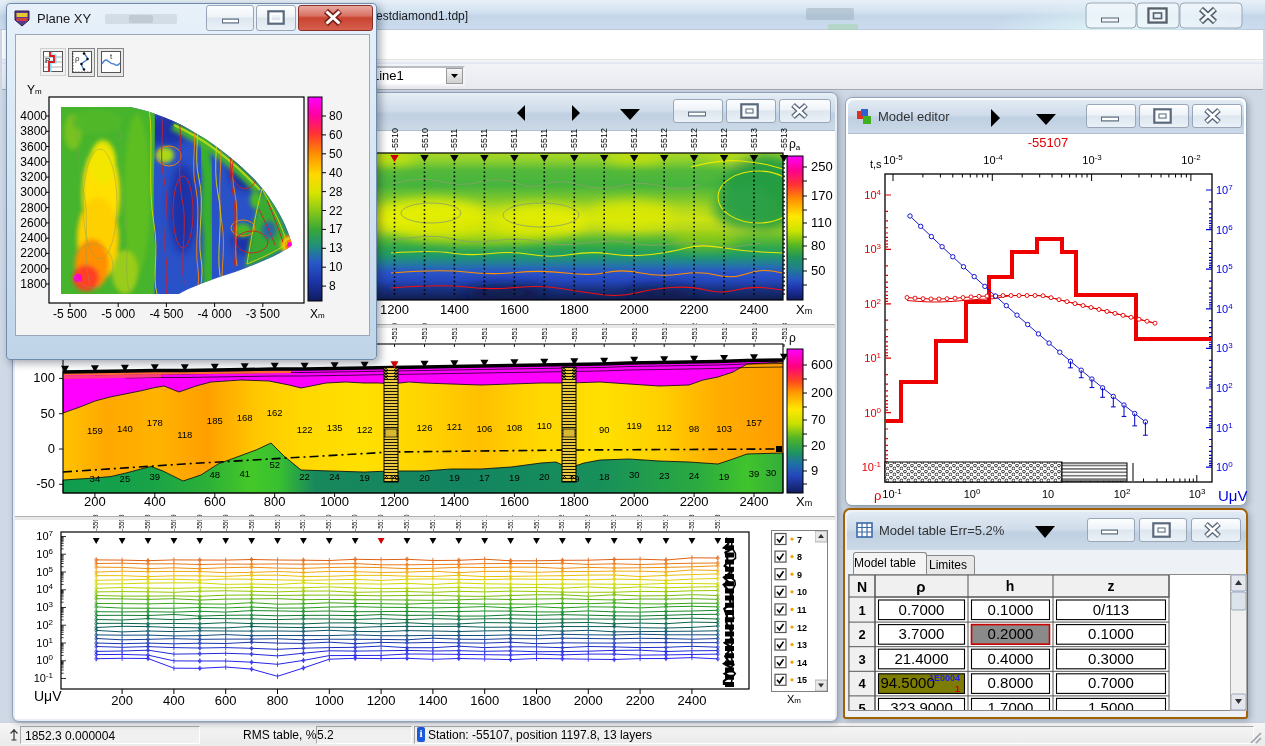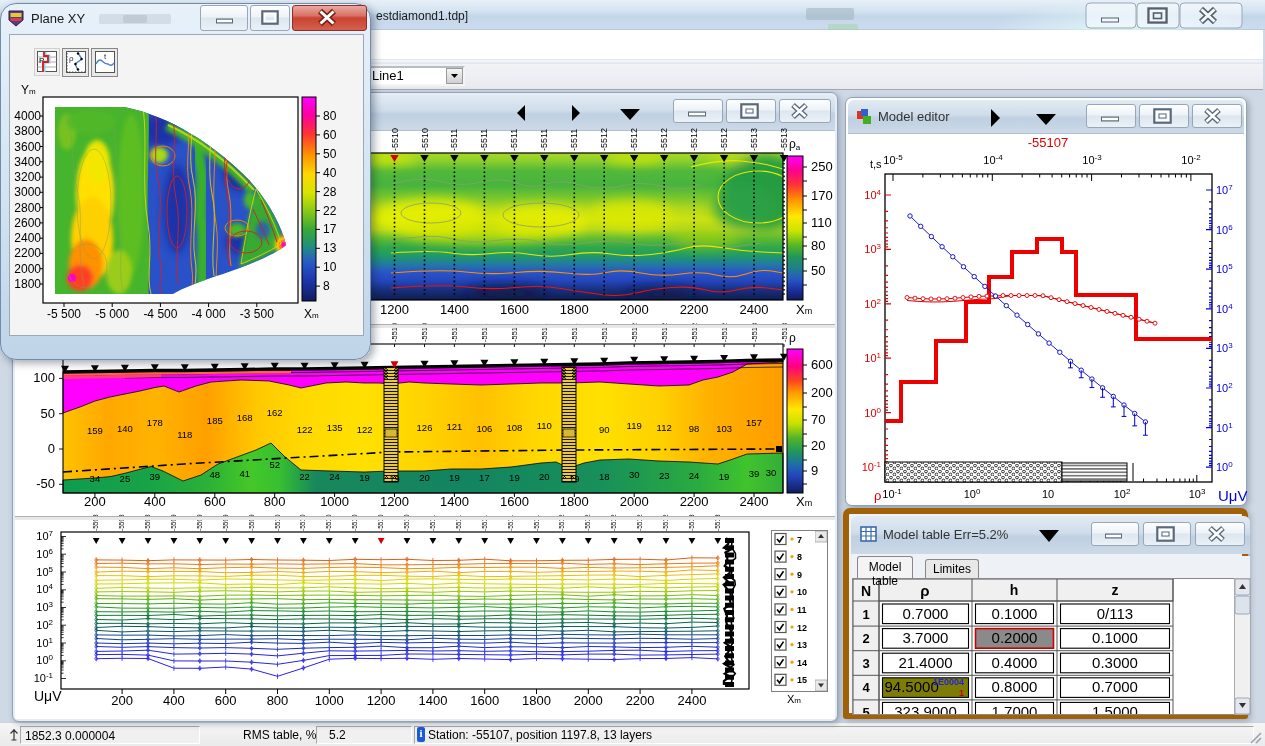--- a/index.html
+++ b/index.html
@@ -41,21 +41,21 @@
    </div>
  </div>
 </div>
 
 <div class="abs" style="left:0;top:722px;width:1265px;height:24px;background:linear-gradient(180deg,#f6f6f6,#eaeaea);border-top:1px solid #cdd4dd;font-size:12px;color:#000;">
   <svg class="abs" style="left:7px;top:4px" width="14" height="16">
       <path d="M7,2 v11 M4.5,13 h5 M7,3 l-3.5,3.5 M7,3 l3.5,3.5" stroke="#333" stroke-width="1.2" fill="none"></path>
     </svg>
   <div class="abs" style="left:20px;top:3px;width:180px;height:18px;border:1px solid #a8a8a8;border-right-color:#fff;border-bottom-color:#fff;background:#f0f0f0;padding:2px 4px;">1852.3 0.000004</div>
   <div class="abs" style="left:243px;top:5px;">RMS table, %</div>
-  <div class="abs" style="left:316px;top:3px;width:96px;height:18px;border:1px solid #a8a8a8;border-right-color:#fff;border-bottom-color:#fff;background:#f0f0f0;padding:1px 12px;">5.2</div>
+  <div class="abs" style="left:316px;top:3px;width:96px;height:18px;border:1px solid #a8a8a8;border-right-color:#fff;border-bottom-color:#fff;background:#f0f0f0;padding:1px 0;">5.2</div>
   <div class="abs" style="left:414px;top:3px;width:840px;height:18px;border:1px solid #a8a8a8;border-right-color:#fff;border-bottom-color:#fff;"></div>
   <div class="abs" style="left:417px;top:4px;width:8px;height:15px;background:#1a5adb;border-radius:2px;color:#fff;font-size:11px;font-weight:bold;text-align:center;font-family:'Liberation Serif',serif;">i</div>
   <div class="abs" style="left:428px;top:5px;">Station: -55107, position 1197.8, 13 layers</div>
   <svg class="abs" style="left:1249px;top:8px" width="13" height="13">
       <path d="M12,2 L2,12 M12,7 L7,12" stroke="#98a0a8" stroke-width="1.5"></path>
     </svg>
 </div>
 
 <div class="win" style="left:12px;top:92px;width:826px;height:630px;background:#e8edf3;border:1px solid #8fa3ba;border-radius:7px;">
  <div class="abs" style="left:2px;top:2px;width:820px;height:36px;border-radius:6px 6px 0 0;background:linear-gradient(180deg,#e2ebf4 0%,#cfdcea 45%,#bfd0e2 55%,#ccd9e7 100%);border-bottom:1px solid #aebfd2;">
@@ -890,21 +890,21 @@
       <path d="M286,329 v18" stroke="#000" stroke-width="1"></path>
       <path d="M38,287 H54 V248 H89 V207 H119 V168 H142 V143 H165 V118 H190 V105 H215 V118 H229 V161 H289 V205 H365" fill="none" stroke="#ee0000" stroke-width="4"></path>
       <path d="M60,163.5 L68,164.14 L76,164.66 L84,164.96 L92,164.97 L100,164.69 L108,164.19 L116,163.55 L124,162.9 L132,162.36 L140,162.05 L148,162.02 L156,161.5 L164,161.5 L172,161.5 L180,161.5 L188,161.5 L196,161.75 L204,163.7 L212,165.67 L220,167.62 L228,169.58 L236,171.55 L244,173.5 L252,175.46 L260,177.43 L268,179.38 L276,181.35 L284,183.31 L292,185.26 L300,187.23 L308,189.19" fill="none" stroke="#e00000" stroke-width="1"></path>
       <path d="M60,166.5 L68,167.14 L76,167.66 L84,167.96 L92,167.97 L100,167.69 L108,167.19 L116,166.55 L124,165.9 L132,165.36 L140,165.05 L148,164.57 L156,162.85 L164,161.65 L172,161.5 L180,161.5 L188,161.5 L196,161.75 L204,163.7 L212,165.67 L220,167.62 L228,169.58 L236,171.55 L244,173.5 L252,175.46 L260,177.43 L268,179.38 L276,181.35 L284,183.31 L292,185.26 L300,187.23 L308,189.19" fill="none" stroke="#e00000" stroke-width="1"></path>
       <path d="M58,163.5a2,2 0 1,0 4,0a2,2 0 1,0 -4,0M66,164.14a2,2 0 1,0 4,0a2,2 0 1,0 -4,0M74,164.66a2,2 0 1,0 4,0a2,2 0 1,0 -4,0M82,164.96a2,2 0 1,0 4,0a2,2 0 1,0 -4,0M90,164.97a2,2 0 1,0 4,0a2,2 0 1,0 -4,0M98,164.69a2,2 0 1,0 4,0a2,2 0 1,0 -4,0M106,164.19a2,2 0 1,0 4,0a2,2 0 1,0 -4,0M114,163.55a2,2 0 1,0 4,0a2,2 0 1,0 -4,0M122,162.9a2,2 0 1,0 4,0a2,2 0 1,0 -4,0M130,162.36a2,2 0 1,0 4,0a2,2 0 1,0 -4,0M138,162.05a2,2 0 1,0 4,0a2,2 0 1,0 -4,0M146,162.02a2,2 0 1,0 4,0a2,2 0 1,0 -4,0M154,161.5a2,2 0 1,0 4,0a2,2 0 1,0 -4,0M162,161.5a2,2 0 1,0 4,0a2,2 0 1,0 -4,0M170,161.5a2,2 0 1,0 4,0a2,2 0 1,0 -4,0M178,161.5a2,2 0 1,0 4,0a2,2 0 1,0 -4,0M186,161.5a2,2 0 1,0 4,0a2,2 0 1,0 -4,0M194,161.75a2,2 0 1,0 4,0a2,2 0 1,0 -4,0M202,163.7a2,2 0 1,0 4,0a2,2 0 1,0 -4,0M210,165.67a2,2 0 1,0 4,0a2,2 0 1,0 -4,0M218,167.62a2,2 0 1,0 4,0a2,2 0 1,0 -4,0M226,169.58a2,2 0 1,0 4,0a2,2 0 1,0 -4,0M234,171.55a2,2 0 1,0 4,0a2,2 0 1,0 -4,0M242,173.5a2,2 0 1,0 4,0a2,2 0 1,0 -4,0M250,175.46a2,2 0 1,0 4,0a2,2 0 1,0 -4,0M258,177.43a2,2 0 1,0 4,0a2,2 0 1,0 -4,0M266,179.38a2,2 0 1,0 4,0a2,2 0 1,0 -4,0M274,181.35a2,2 0 1,0 4,0a2,2 0 1,0 -4,0M282,183.31a2,2 0 1,0 4,0a2,2 0 1,0 -4,0M290,185.26a2,2 0 1,0 4,0a2,2 0 1,0 -4,0M298,187.23a2,2 0 1,0 4,0a2,2 0 1,0 -4,0M306,189.19a2,2 0 1,0 4,0a2,2 0 1,0 -4,0" fill="#fff" stroke="#e00000" stroke-width="0.9"></path>
       <path d="M63,82 L73.7,92.33 L84.4,102.57 L95.1,112.72 L105.8,122.77 L116.5,132.74 L127.2,142.6 L137.9,152.38 L148.6,162.06 L159.3,171.66 L170,181.15 L180.7,190.56 L191.4,199.87 L202.1,209.09 L212.8,218.22 L223.5,227.25 L234.2,236.19 L244.9,245.04 L255.6,253.8 L266.3,262.46 L277,271.03 L287.7,279.51 L298.4,287.9" fill="none" stroke="#0000cc" stroke-width="0.9"></path>
       <path d="M60.8,82a2.2,2.2 0 1,0 4.4,0a2.2,2.2 0 1,0 -4.4,0M71.5,92.33a2.2,2.2 0 1,0 4.4,0a2.2,2.2 0 1,0 -4.4,0M82.2,102.57a2.2,2.2 0 1,0 4.4,0a2.2,2.2 0 1,0 -4.4,0M92.9,112.72a2.2,2.2 0 1,0 4.4,0a2.2,2.2 0 1,0 -4.4,0M103.6,122.77a2.2,2.2 0 1,0 4.4,0a2.2,2.2 0 1,0 -4.4,0M114.3,132.74a2.2,2.2 0 1,0 4.4,0a2.2,2.2 0 1,0 -4.4,0M125,142.6a2.2,2.2 0 1,0 4.4,0a2.2,2.2 0 1,0 -4.4,0M135.7,152.38a2.2,2.2 0 1,0 4.4,0a2.2,2.2 0 1,0 -4.4,0M146.4,162.06a2.2,2.2 0 1,0 4.4,0a2.2,2.2 0 1,0 -4.4,0M157.1,171.66a2.2,2.2 0 1,0 4.4,0a2.2,2.2 0 1,0 -4.4,0M167.8,181.15a2.2,2.2 0 1,0 4.4,0a2.2,2.2 0 1,0 -4.4,0M178.5,190.56a2.2,2.2 0 1,0 4.4,0a2.2,2.2 0 1,0 -4.4,0M189.2,199.87a2.2,2.2 0 1,0 4.4,0a2.2,2.2 0 1,0 -4.4,0M199.9,209.09a2.2,2.2 0 1,0 4.4,0a2.2,2.2 0 1,0 -4.4,0M210.6,218.22a2.2,2.2 0 1,0 4.4,0a2.2,2.2 0 1,0 -4.4,0M221.3,227.25a2.2,2.2 0 1,0 4.4,0a2.2,2.2 0 1,0 -4.4,0M232,236.19a2.2,2.2 0 1,0 4.4,0a2.2,2.2 0 1,0 -4.4,0M242.7,245.04a2.2,2.2 0 1,0 4.4,0a2.2,2.2 0 1,0 -4.4,0M253.4,253.8a2.2,2.2 0 1,0 4.4,0a2.2,2.2 0 1,0 -4.4,0M264.1,262.46a2.2,2.2 0 1,0 4.4,0a2.2,2.2 0 1,0 -4.4,0M274.8,271.03a2.2,2.2 0 1,0 4.4,0a2.2,2.2 0 1,0 -4.4,0M285.5,279.51a2.2,2.2 0 1,0 4.4,0a2.2,2.2 0 1,0 -4.4,0M296.2,287.9a2.2,2.2 0 1,0 4.4,0a2.2,2.2 0 1,0 -4.4,0" fill="#fff" stroke="#0000cc" stroke-width="0.9"></path>
       <path d="M223.5,227.25 v6.59 M221.1,233.84 h4.8 M234.2,236.19 v7.55 M231.8,243.74 h4.8 M244.9,245.04 v8.51 M242.5,253.55 h4.8 M255.6,253.8 v9.47 M253.2,263.27 h4.8 M266.3,262.46 v10.44 M263.9,272.9 h4.8 M277,271.03 v11.4 M274.6,282.43 h4.8 M287.7,279.51 v12.36 M285.3,291.87 h4.8 M298.4,287.9 v13.33 M296,301.22 h4.8 " stroke="#0000cc" stroke-width="1" fill="none"></path>
     </svg>
   </div>
-<div class="win" style="left:843px;top:508px;width:405px;height:211px;background:#eef2f7;border:6px solid #a16207;border-radius:7px 7px 3px 3px;">
+<div class="win" style="left:843px;top:508px;width:405px;height:211px;background:#eef2f7;border:2px solid #a16207;border-radius:7px 7px 3px 3px;">
  <div class="abs" style="left:2px;top:2px;width:399px;height:38px;border-radius:6px 6px 0 0;background:linear-gradient(180deg,#e2ebf4 0%,#cfdcea 45%,#bfd0e2 55%,#ccd9e7 100%);">
   <svg class="abs" style="left:9px;top:10px" width="18" height="18">
     <rect x="1" y="1" width="15" height="14" fill="#fff" stroke="#3a6aaa" stroke-width="1.6"></rect>
     <path d="M1,5.5 h15 M1,10 h15 M6,1 v14 M11,1 v14" stroke="#3a6aaa" stroke-width="1.2"></path>
   </svg>
   <div class="abs" style="left:32px;top:11px;font-size:13px;color:#333;">Model table Err=5.2%</div>
   <svg class="abs" style="left:186px;top:12px" width="26" height="16">
         <path d="M2,2 h20 l-10,12 z" fill="#000"></path>
       </svg>
   <div class="wbtn" style="left:240px;top:6px;width:48px;"></div>
@@ -916,21 +916,21 @@
     <rect x="67" y="6" width="15" height="12" stroke="#5a6a7c" stroke-width="3.6" fill="none"></rect>
         <rect x="68.5" y="7.5" width="12" height="9" stroke="#fff" stroke-width="2.2" fill="none"></rect>
     <rect x="70.5" y="9.5" width="8" height="5" fill="#5a6a7c"></rect>
         <rect x="71.5" y="10.5" width="6" height="3" fill="#fff"></rect>
     <path d="M119,6 l13,12 M132,6 l-13,12" stroke="#5a6a7c" stroke-width="5.4" fill="none"></path>
     <path d="M119.5,6.5 l12,11 M131.5,6.5 l-12,11" stroke="#fff" stroke-width="2.6" fill="none"></path>
   </svg>
  </div>
 
  <div class="abs" style="left:4px;top:42px;width:397px;height:22px;background:#eef2f7;">
-   <div class="abs" style="left:4px;top:0;width:56px;height:22px;background:#f4f4f4;border:1px solid #888;border-bottom:none;border-radius:3px 3px 0 0;font-size:12px;text-align:center;padding-top:3px;z-index:2;">Model table</div>
+   <div class="abs" style="left:4px;top:0;width:74px;height:22px;background:#f4f4f4;border:1px solid #888;border-bottom:none;border-radius:3px 3px 0 0;font-size:12px;text-align:left;padding-top:3px;z-index:2;">Model table</div>
    <div class="abs" style="left:72px;top:3px;width:54px;height:19px;background:#e8e8e8;border:1px solid #888;border-bottom:none;border-radius:3px 3px 0 0;font-size:12px;text-align:center;padding-top:2px;">Limites</div>
  </div>
 
  <div class="abs" style="left:3px;top:64px;width:382px;height:137px;background:#fff;border:1px solid #888;border-right:none;overflow:hidden;">
 <svg width="382" height="145">
         <rect x="0" y="0" width="320" height="145" fill="#fff"></rect>
         <rect x="0" y="0" width="320" height="22" fill="#f0f0f0" stroke="#555" stroke-width="1"></rect>
         <rect x="0" y="0" width="26" height="145" fill="#f0f0f0" stroke="#555" stroke-width="1"></rect>
         <g font-size="14" font-weight="bold" text-anchor="middle" fill="#000">
           <text x="13" y="17">N</text>
@@ -995,21 +995,21 @@
      <rect x="0" y="0" width="15" height="16" fill="#e4e8ee" stroke="#98a8c0" stroke-width="1" rx="2"></rect>
      <path d="M4,10 h7 l-3.5,-5 z" fill="#333"></path>
      <rect x="0" y="17" width="15" height="18" fill="#dde3ea" stroke="#98a8c0" stroke-width="1" rx="2"></rect>
      <rect x="0" y="119" width="15" height="16" fill="#e4e8ee" stroke="#98a8c0" stroke-width="1" rx="2"></rect>
      <path d="M4,124 h7 l-3.5,5 z" fill="#333"></path>
    </svg>
  </div>
  <div class="abs" style="left:2px;top:209px;width:401px;height:0.5px;"></div>
 </div>
 
-<div class="win" style="left:0;top:3px;width:371px;height:357px;border-radius:16px;background:linear-gradient(180deg,#e8f1fa 0%,#d4e4f2 50%,#c0d4e8 100%);border:1px solid #6f8cab;box-shadow:3px 3px 9px rgba(20,30,50,.4);">
+<div class="win" style="left:6px;top:3px;width:371px;height:357px;border-radius:4px;background:linear-gradient(180deg,#e8f1fa 0%,#d4e4f2 50%,#c0d4e8 100%);border:1px solid #6f8cab;box-shadow:3px 3px 9px rgba(20,30,50,.4);">
  <div class="abs" style="left:7px;top:6px;width:16px;height:17px;">
    <svg width="16" height="17">
         <path d="M1,1 h14 v9 l-7,6 l-7,-6 z" fill="#5a3a8a" stroke="#2a1a4a"></path>
         <rect x="2.5" y="3" width="11" height="4" fill="#e8c830"></rect>
         <rect x="2.5" y="8" width="11" height="3" fill="#d04040"></rect>
       </svg>
  </div>
  <div class="abs" style="left:30px;top:7px;font-size:13px;color:#1a1a1a;">Plane XY</div>
  <div class="abs" style="left:98px;top:10px;width:72px;height:10px;background:#98a2ae;opacity:.25;border-radius:2px;"></div>
  <div class="abs" style="left:122px;top:11px;width:24px;height:8px;background:#808c98;opacity:.22;border-radius:2px;"></div>

